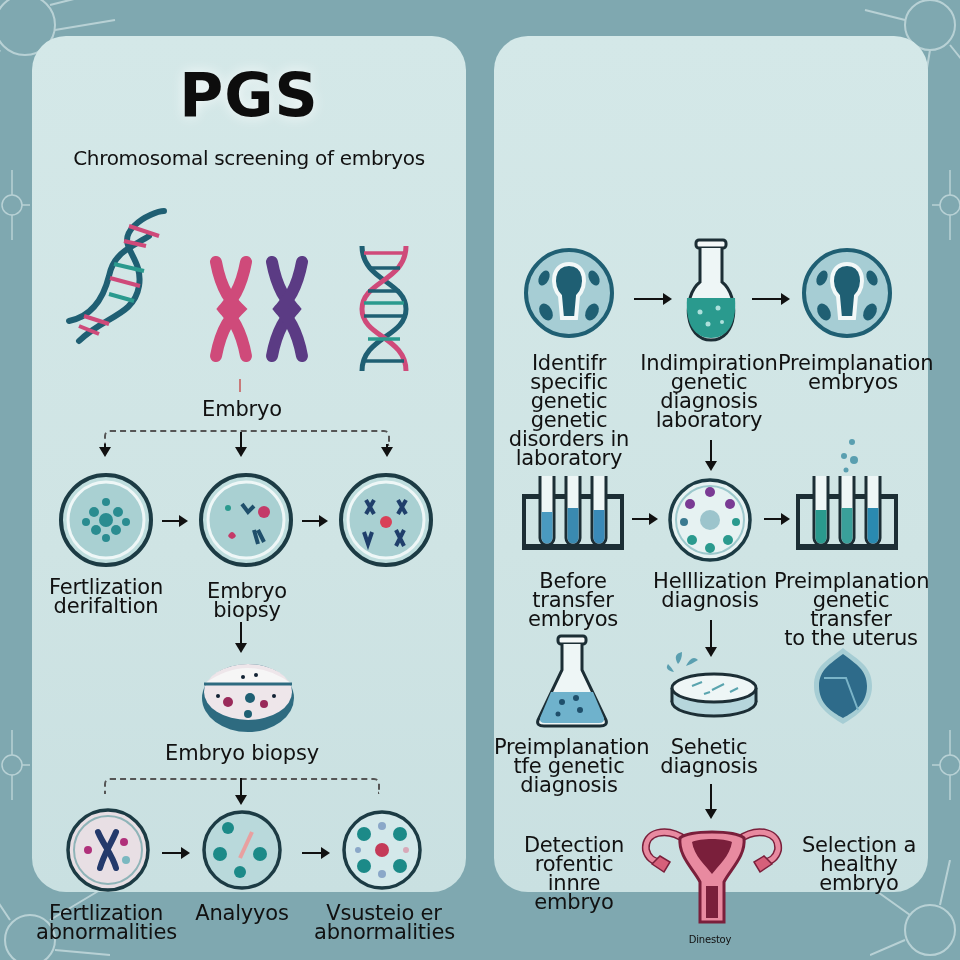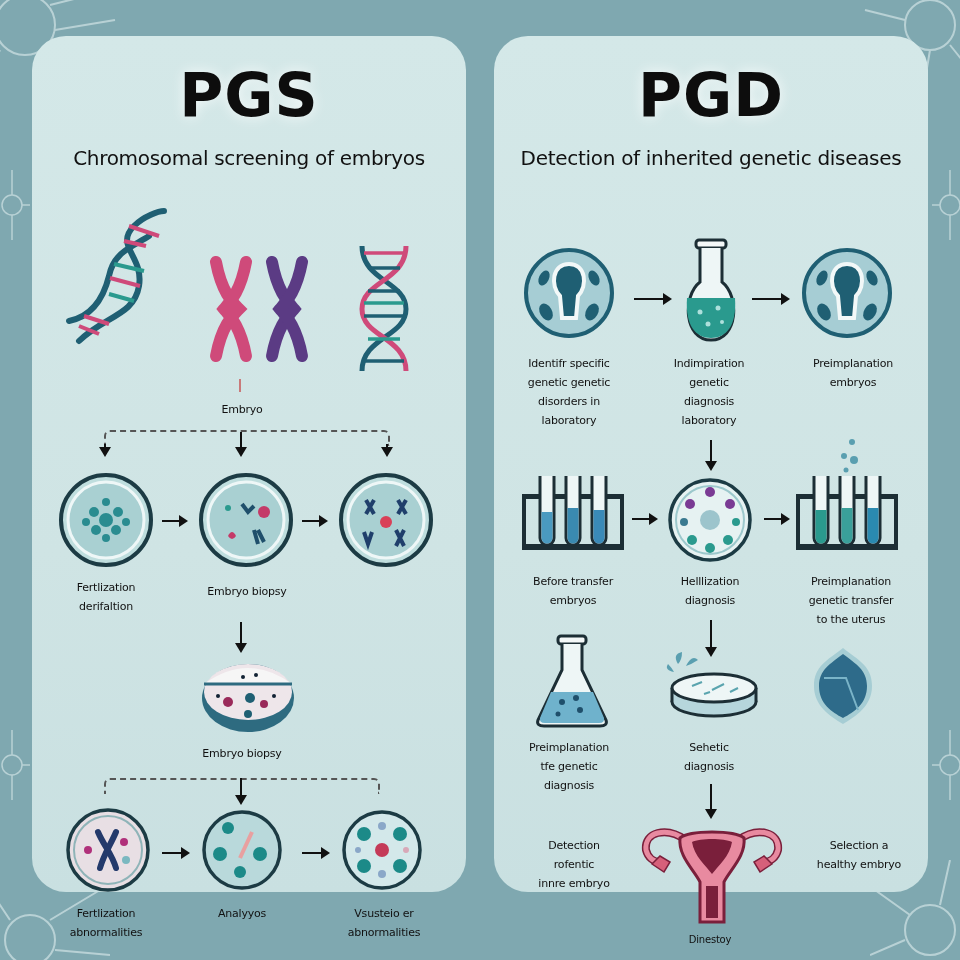--- a/index.html
+++ b/index.html
@@ -22,21 +22,21 @@
     position:absolute; left:0; right:0; text-align:center;
     font-family:"DejaVu Sans", sans-serif; font-weight:bold;
     font-size:60px; letter-spacing:1px; color:#0d0d0d;
     text-shadow:0 0 14px rgba(255,255,255,.8);
   }
   .subtitle {
     position:absolute; left:0; right:0; text-align:center;
     font-size:20px; color:#111; letter-spacing:-0.3px;
   }
   .label {
-    position:absolute; text-align:center; font-size:11px; line-height:19px;
+    position:absolute; text-align:center; font-size:21px; line-height:19px;
     color:#111; white-space:pre-line; letter-spacing:-0.2px;
   }
   .ico { position:absolute; }
   .arrow-h { position:absolute; height:2px; background:#111; }
   .arrow-h::after {
     content:""; position:absolute; right:-2px; top:-5px;
     border-left:9px solid #111; border-top:6px solid transparent; border-bottom:6px solid transparent;
   }
   .arrow-v { position:absolute; width:2px; background:#111; }
   .arrow-v::after {
@@ -257,22 +257,20 @@
   </svg>
 
   <div class="label" style="left:4px;top:868px;width:140px">Fertlization
 abnormalities</div>
   <div class="label" style="left:150px;top:868px;width:120px">Analyyos</div>
   <div class="label" style="left:282px;top:868px;width:140px">Vsusteio er
 abnormalities</div>
 </div>
 
 <div class="panel" id="panel-pgd">
-  <div class="title" style="top:24px">PGD</div>
-  <div class="subtitle" style="top:110px">Detection of inherited genetic diseases</div>
 
   
   <svg class="ico" style="left:28px;top:210px" width="94" height="94" viewBox="0 0 94 94">
     <circle cx="47" cy="47" r="43" fill="#a6cdd4" stroke="#1f5f73" stroke-width="4"></circle>
     <g fill="#1f5f73">
         <ellipse cx="22" cy="32" rx="5" ry="8" transform="rotate(25 22 32)"></ellipse>
         <ellipse cx="72" cy="32" rx="5" ry="8" transform="rotate(-25 72 32)"></ellipse>
         <ellipse cx="24" cy="66" rx="6" ry="9" transform="rotate(-30 24 66)"></ellipse>
         <ellipse cx="70" cy="66" rx="6" ry="9" transform="rotate(30 70 66)"></ellipse>
       </g>

